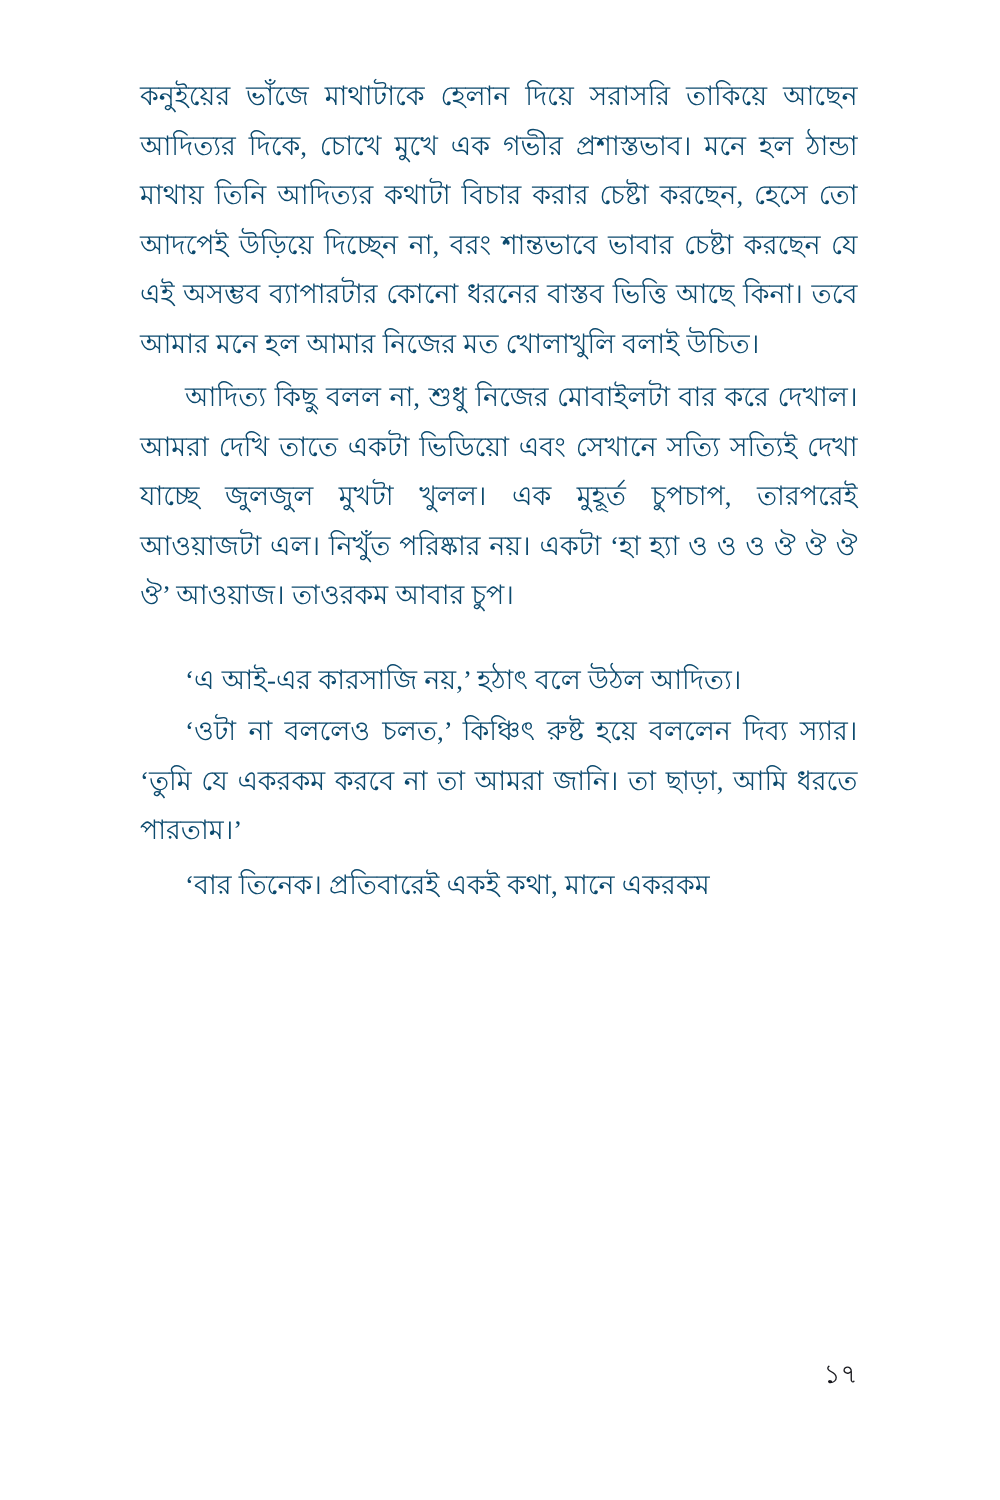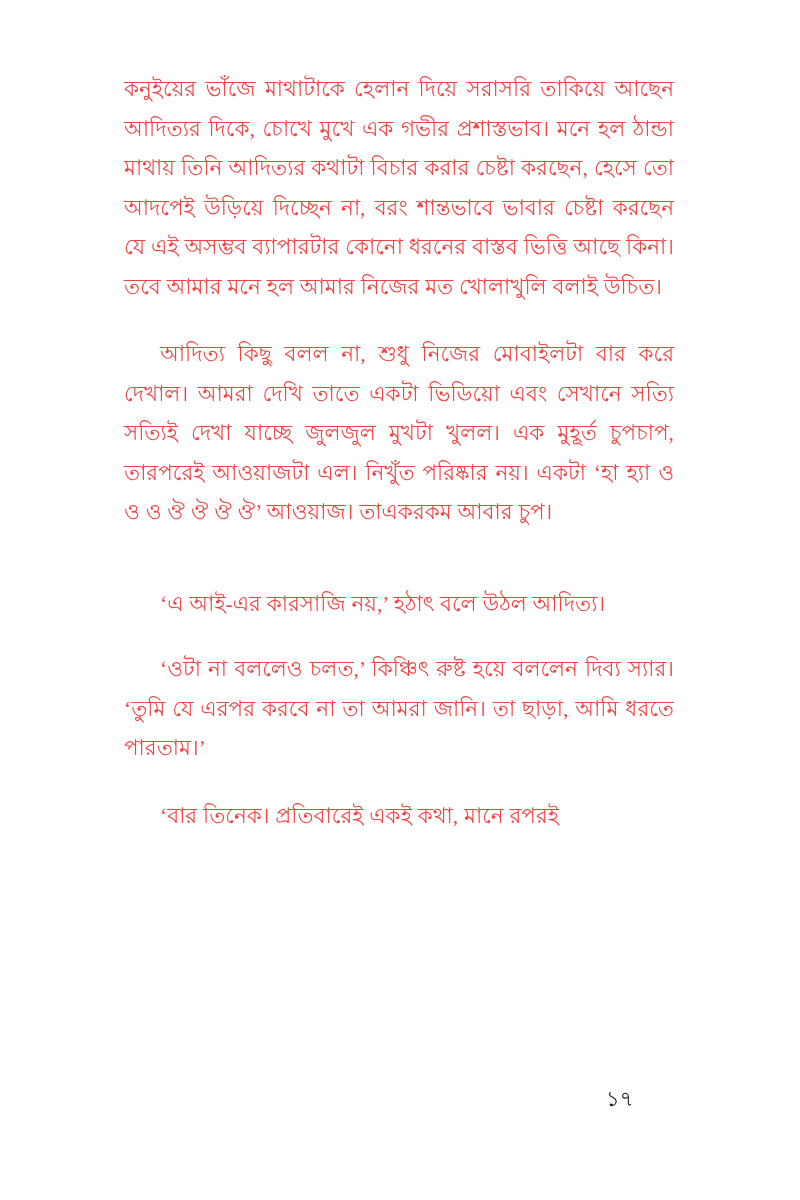--- a/index.html
+++ b/index.html
@@ -23,22 +23,22 @@
   }
 
   .text-column {
     position: absolute;
     left: 112px;
     top: 58px;
     width: 574px;
   }
 
   .para {
-    margin: 12px;
-    color: #ef4444;
+    margin: 0;
+    color: #0c4a6e;
     font-size: 21.5px;
     line-height: 39.5px;
     text-align: justify;
     text-justify: inter-word;
     word-spacing: 0.02em;
     -webkit-hyphens: none;
     hyphens: none;
   }
 
   
@@ -49,51 +49,51 @@
   .para { text-align-last: left; }
 
   .gap-small { height: 2px; }
   .gap-medium { height: 14px; }
 
   .page-number {
     position: absolute;
     right: 114px;
     top: 1086px;
     width: 80px;
-    text-align: left;
+    text-align: right;
     color: #17171c;
     font-size: 21px;
     line-height: 26px;
     font-family: "Liberation Serif", "DejaVu Serif", serif;
   }
 </style>
 </head>
 <body>
 
 <div class="page">
 
   <div class="text-column">
 
     <p class="para cont">কনুইয়ের ভাঁজে মাথাটাকে হেলান দিয়ে সরাসরি তাকিয়ে আছেন আদিত্যর দিকে, চোখে মুখে এক গভীর প্রশাস্তভাব। মনে হল ঠান্ডা মাথায় তিনি আদিত্যর কথাটা বিচার করার চেষ্টা করছেন, হেসে তো আদপেই উড়িয়ে দিচ্ছেন না, বরং শান্তভাবে ভাবার চেষ্টা করছেন যে এই অসম্ভব ব্যাপারটার কোনো ধরনের বাস্তব ভিত্তি আছে কিনা। তবে আমার মনে হল আমার নিজের মত খোলাখুলি বলাই উচিত।</p>
     <div class="gap-small"></div>
 
     <div class="gap-small"></div>
 
-    <p class="para indent">আদিত্য কিছু বলল না, শুধু নিজের মোবাইলটা বার করে দেখাল। আমরা দেখি তাতে একটা ভিডিয়ো এবং সেখানে সত্যি সত্যিই দেখা যাচ্ছে জুলজুল মুখটা খুলল। এক মুহূর্ত চুপচাপ, তারপরেই আওয়াজটা এল। নিখুঁত পরিষ্কার নয়। একটা ‘হা হ্যা ও ও ও ঔ ঔ ঔ ঔ’ আওয়াজ। তাএকরকম আবার চুপ।</p>
+    <p class="para indent">আদিত্য কিছু বলল না, শুধু নিজের মোবাইলটা বার করে দেখাল। আমরা দেখি তাতে একটা ভিডিয়ো এবং সেখানে সত্যি সত্যিই দেখা যাচ্ছে জুলজুল মুখটা খুলল। এক মুহূর্ত চুপচাপ, তারপরেই আওয়াজটা এল। নিখুঁত পরিষ্কার নয়। একটা ‘হা হ্যা ও ও ও ঔ ঔ ঔ ঔ’ আওয়াজ। তাওরকম আবার চুপ।</p>
     <div class="gap-medium"></div>
 
     <div class="gap-medium"></div>
 
     <p class="para indent">‘এ আই-এর কারসাজি নয়,’ হঠাৎ বলে উঠল আদিত্য।</p>
     <div class="gap-small"></div>
 
-    <p class="para indent">‘ওটা না বললেও চলত,’ কিঞ্চিৎ রুষ্ট হয়ে বললেন দিব্য স্যার। ‘তুমি যে এরপর করবে না তা আমরা জানি। তা ছাড়া, আমি ধরতে পারতাম।’</p>
+    <p class="para indent">‘ওটা না বললেও চলত,’ কিঞ্চিৎ রুষ্ট হয়ে বললেন দিব্য স্যার। ‘তুমি যে একরকম করবে না তা আমরা জানি। তা ছাড়া, আমি ধরতে পারতাম।’</p>
     <div class="gap-small"></div>
 
     <div class="gap-small"></div>
 
-    <p class="para indent">‘বার তিনেক। প্রতিবারেই একই কথা, মানে রপরই</p>
+    <p class="para indent">‘বার তিনেক। প্রতিবারেই একই কথা, মানে একরকম</p>
 
   </div>
 
   <div class="page-number">১৭</div>
 
 </div>
 
 </body></html>

